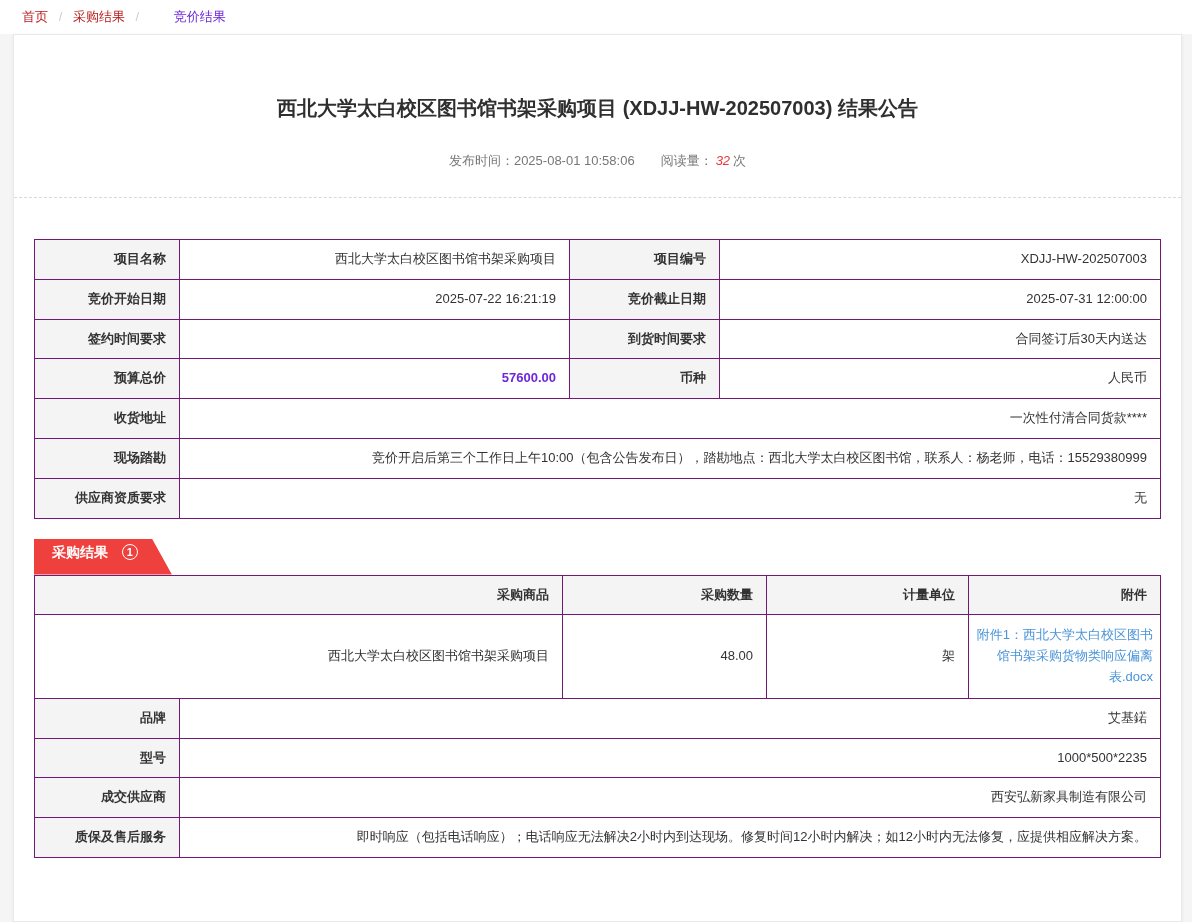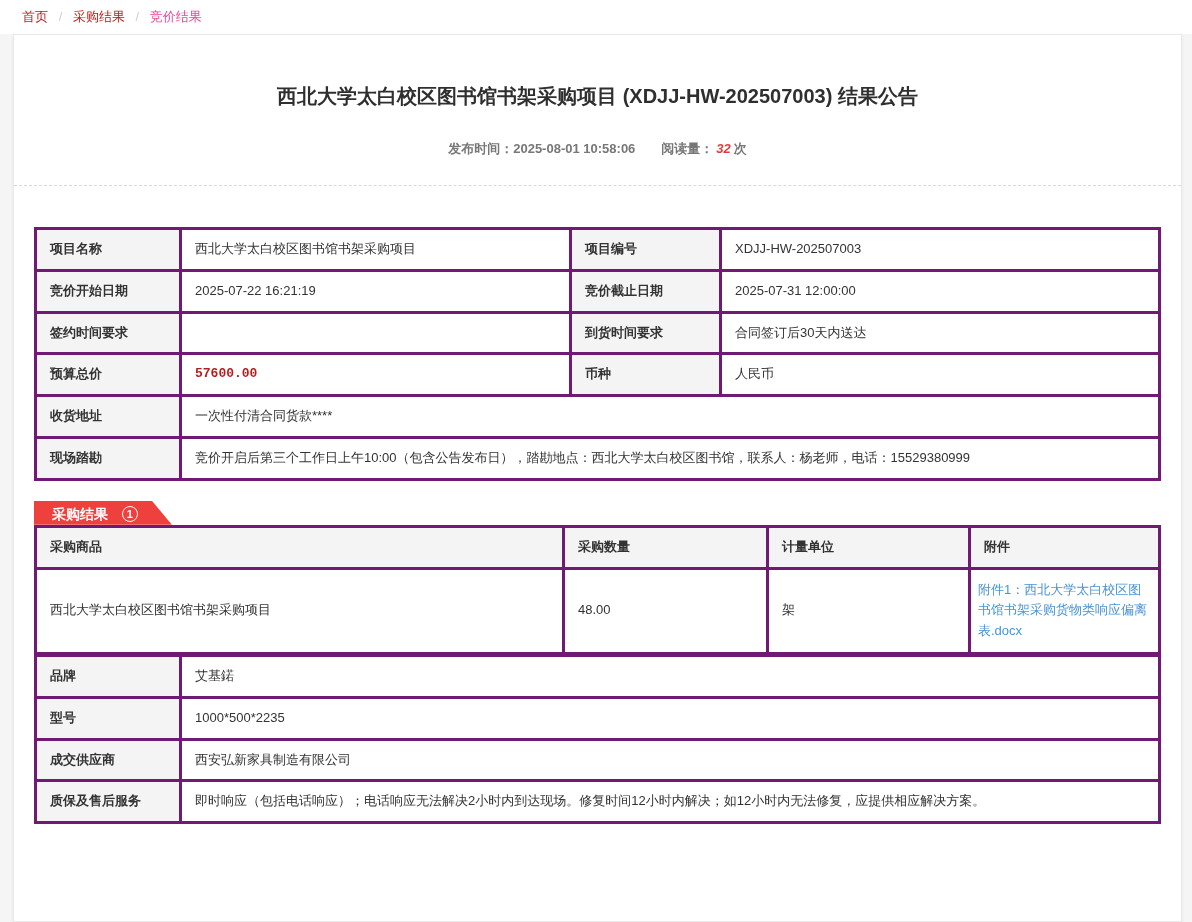--- a/index.html
+++ b/index.html
@@ -12,85 +12,84 @@
   }
   
   .breadcrumb-bar {
     background: #fff;
     padding: 9px 0 9px 22px;
     font-size: 13px;
     line-height: 16px;
   }
   .breadcrumb-bar a { color: #b91c1c; text-decoration: none; cursor: pointer; }
   .breadcrumb-bar .sep { color: #cfcfcf; margin: 0 7px; }
-  .breadcrumb-bar .current { color: #ec4899; }
+  .breadcrumb-bar .current { color: #6d28d9; margin-left: 24px; }
 
   
   .card {
     margin: 0 10px 0 13px;
     background: #fff;
     border: 1px solid #e9e9e9;
     box-shadow: 0 1px 4px rgba(0,0,0,0.06);
     min-height: 888px;
     padding: 0 20px 40px 20px;
   }
   .title {
-    margin: 4px;
+    margin: 16px;
     padding-top: 44px;
     text-align: center;
     font-size: 20px;
     font-weight: bold;
     color: #2f2f2f;
   }
   .meta {
     margin-top: 30px;
     text-align: center;
     font-size: 13px;
     color: #777;
-    font-weight: bold;
   }
   .meta .gap { display: inline-block; width: 26px; }
   .meta .read-count { color: #e8393d; font-style: italic; margin: 0 3px; }
   .dashed-divider {
     border: none;
     border-top: 1px dashed #d9d9d9;
     margin: 27px -20px 0 -20px;
     height: 0;
   }
 
   table { border-collapse: collapse; width: 100%; font-size: 13px; }
   td, th {
-    border: 3px solid #701a75;
+    border: 1px solid #701a75;
     padding: 9px 13px;
-    text-align: left;
+    text-align: right;
     vertical-align: middle;
     line-height: 1.6;
     color: #333;
   }
   .label-cell, th {
     background: #f4f4f4;
     font-weight: bold;
     color: #333;
   }
   .info-table { margin-top: 41px; }
   .info-table col.c-label1 { width: 145px; }
   .info-table col.c-value1 { width: 390px; }
   .info-table col.c-label2 { width: 150px; }
-  .price { color: #b91c1c; font-weight: bold; font-family: Liberation Mono, monospace; }
+  .price { color: #6d28d9; font-weight: bold; }
 
   
   .badge {
     display: inline-block;
     margin-top: 20px;
     background: #ee403d;
     color: #fff;
     font-size: 14px;
     font-weight: bold;
     line-height: 26px;
-    height: 24px;
+    height: 36px;
     padding: 0 34px 0 18px;
     clip-path: polygon(0 0, calc(100% - 20px) 0, 100% 100%, 0 100%);
     vertical-align: bottom;
   }
   .badge .badge-num {
     display: inline-block;
     width: 16px; height: 16px;
     line-height: 15px;
     border: 1px solid #fff;
     border-radius: 50%;
@@ -164,20 +163,24 @@
         <td>人民币</td>
       </tr>
       <tr>
         <td class="label-cell">收货地址</td>
         <td colspan="3">一次性付清合同货款****</td>
       </tr>
       <tr>
         <td class="label-cell">现场踏勘</td>
         <td colspan="3">竞价开启后第三个工作日上午10:00（包含公告发布日），踏勘地点：西北大学太白校区图书馆，联系人：杨老师，电话：15529380999</td>
       </tr>
+      <tr>
+        <td class="label-cell">供应商资质要求</td>
+        <td colspan="3">无</td>
+      </tr>
     </tbody>
   </table>
 
   <div class="badge">
     <span>采购结果</span>
     <span class="badge-num">1</span>
   </div>
 
   <table class="result-table">
     <colgroup>

